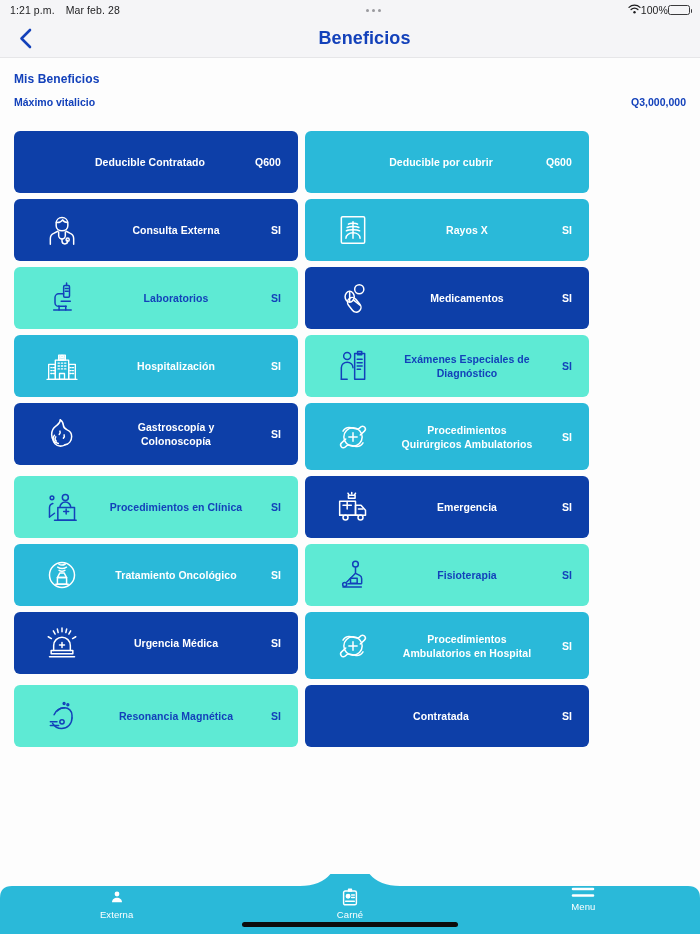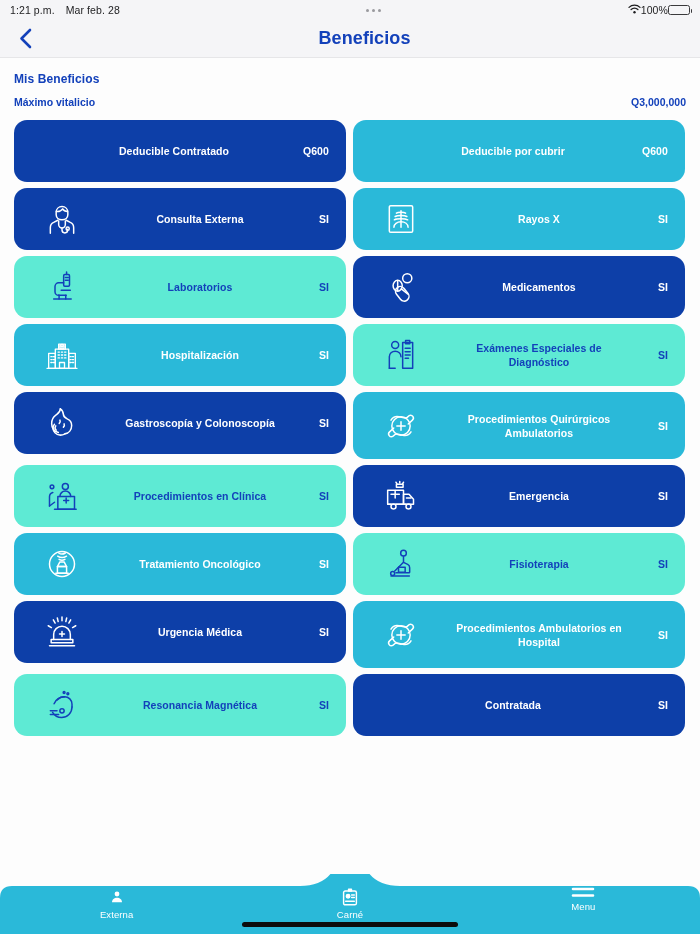--- a/index.html
+++ b/index.html
@@ -58,34 +58,34 @@
 
   
   .page-head { padding: 14px 14px 0 14px; background: #fdfdfd; }
   .page-title {
     font-size: 12px; font-weight: bold; color: #1341ba;
     letter-spacing: 0.1px; margin-bottom: 10px;
   }
   .max-row {
     display: flex; justify-content: space-between; align-items: baseline;
     font-size: 10.5px; font-weight: bold; color: #1341ba;
-    padding-bottom: 12px;
+    padding-bottom: 23px;
   }
 
   
   .grid {
     padding: 0 14px;
     display: flex; flex-wrap: wrap;
     align-content: flex-start;
     gap: 6px 7px;
   }
   .card {
-    width: 332px;
+    width: 284px;
     height: 62px;
-    border-radius: 13px;
+    border-radius: 6px;
     display: flex; align-items: center;
     position: relative;
     cursor: pointer;
     overflow: hidden;
   }
   .card.tall { height: 67px; }
   .card.blue  { background: #0d3fa8; }
   .card.cyan  { background: #2ab9d9; }
   .card.light { background: #5eead4; }
   .card.blue .c-label, .card.blue .c-value,

